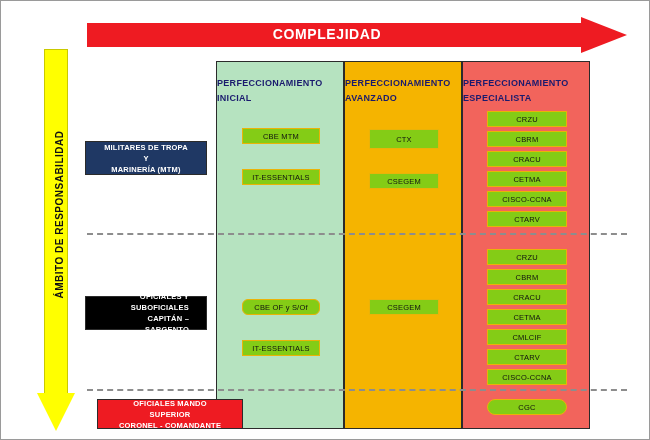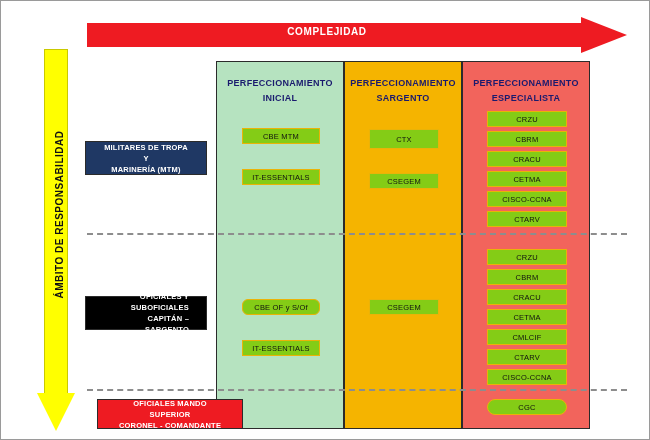--- a/index.html
+++ b/index.html
@@ -47,21 +47,21 @@
     border-bottom: 18px solid transparent;
     border-left: 46px solid #ee1b22;
   }
   .complexity-arrow .label {
     position: absolute;
     left: 0;
     top: 9px;
     width: 480px;
     text-align: center;
     color: #ffffff;
-    font-size: 10px;
+    font-size: 14px;
     font-weight: bold;
     letter-spacing: 0.6px;
   }
 
   
   .resp-arrow {
     position: absolute;
     left: 36px;
     top: 48px;
     width: 38px;
@@ -110,21 +110,21 @@
   }
   #col-inicial   { left: 215px; width: 128px; background: #b6e3c0; }
   #col-avanzado  { left: 343px; width: 118px; background: #f5b400; }
   #col-especialista { left: 461px; width: 128px; background: #f2645c; }
 
   .col-title {
     position: absolute;
     left: 0;
     right: 0;
     top: 14px;
-    text-align: center;
+    text-align: left;
     font-size: 9px;
     font-weight: bold;
     color: #1a1a6e;
     line-height: 15px;
     letter-spacing: 0.3px;
   }
   #col-especialista .col-title { color: #1a1a6e; }
 
   
   .sep {
@@ -204,21 +204,21 @@
   <div class="col" id="col-inicial">
     <div class="col-title">
       <span>PERFECCIONAMIENTO</span><br>
       <span>INICIAL</span>
     </div>
   </div>
 
   <div class="col" id="col-avanzado">
     <div class="col-title">
       <span>PERFECCIONAMIENTO</span><br>
-      <span>SARGENTO</span>
+      <span>AVANZADO</span>
     </div>
   </div>
 
   <div class="col" id="col-especialista">
     <div class="col-title">
       <span>PERFECCIONAMIENTO</span><br>
       <span>ESPECIALISTA</span>
     </div>
   </div>
 

